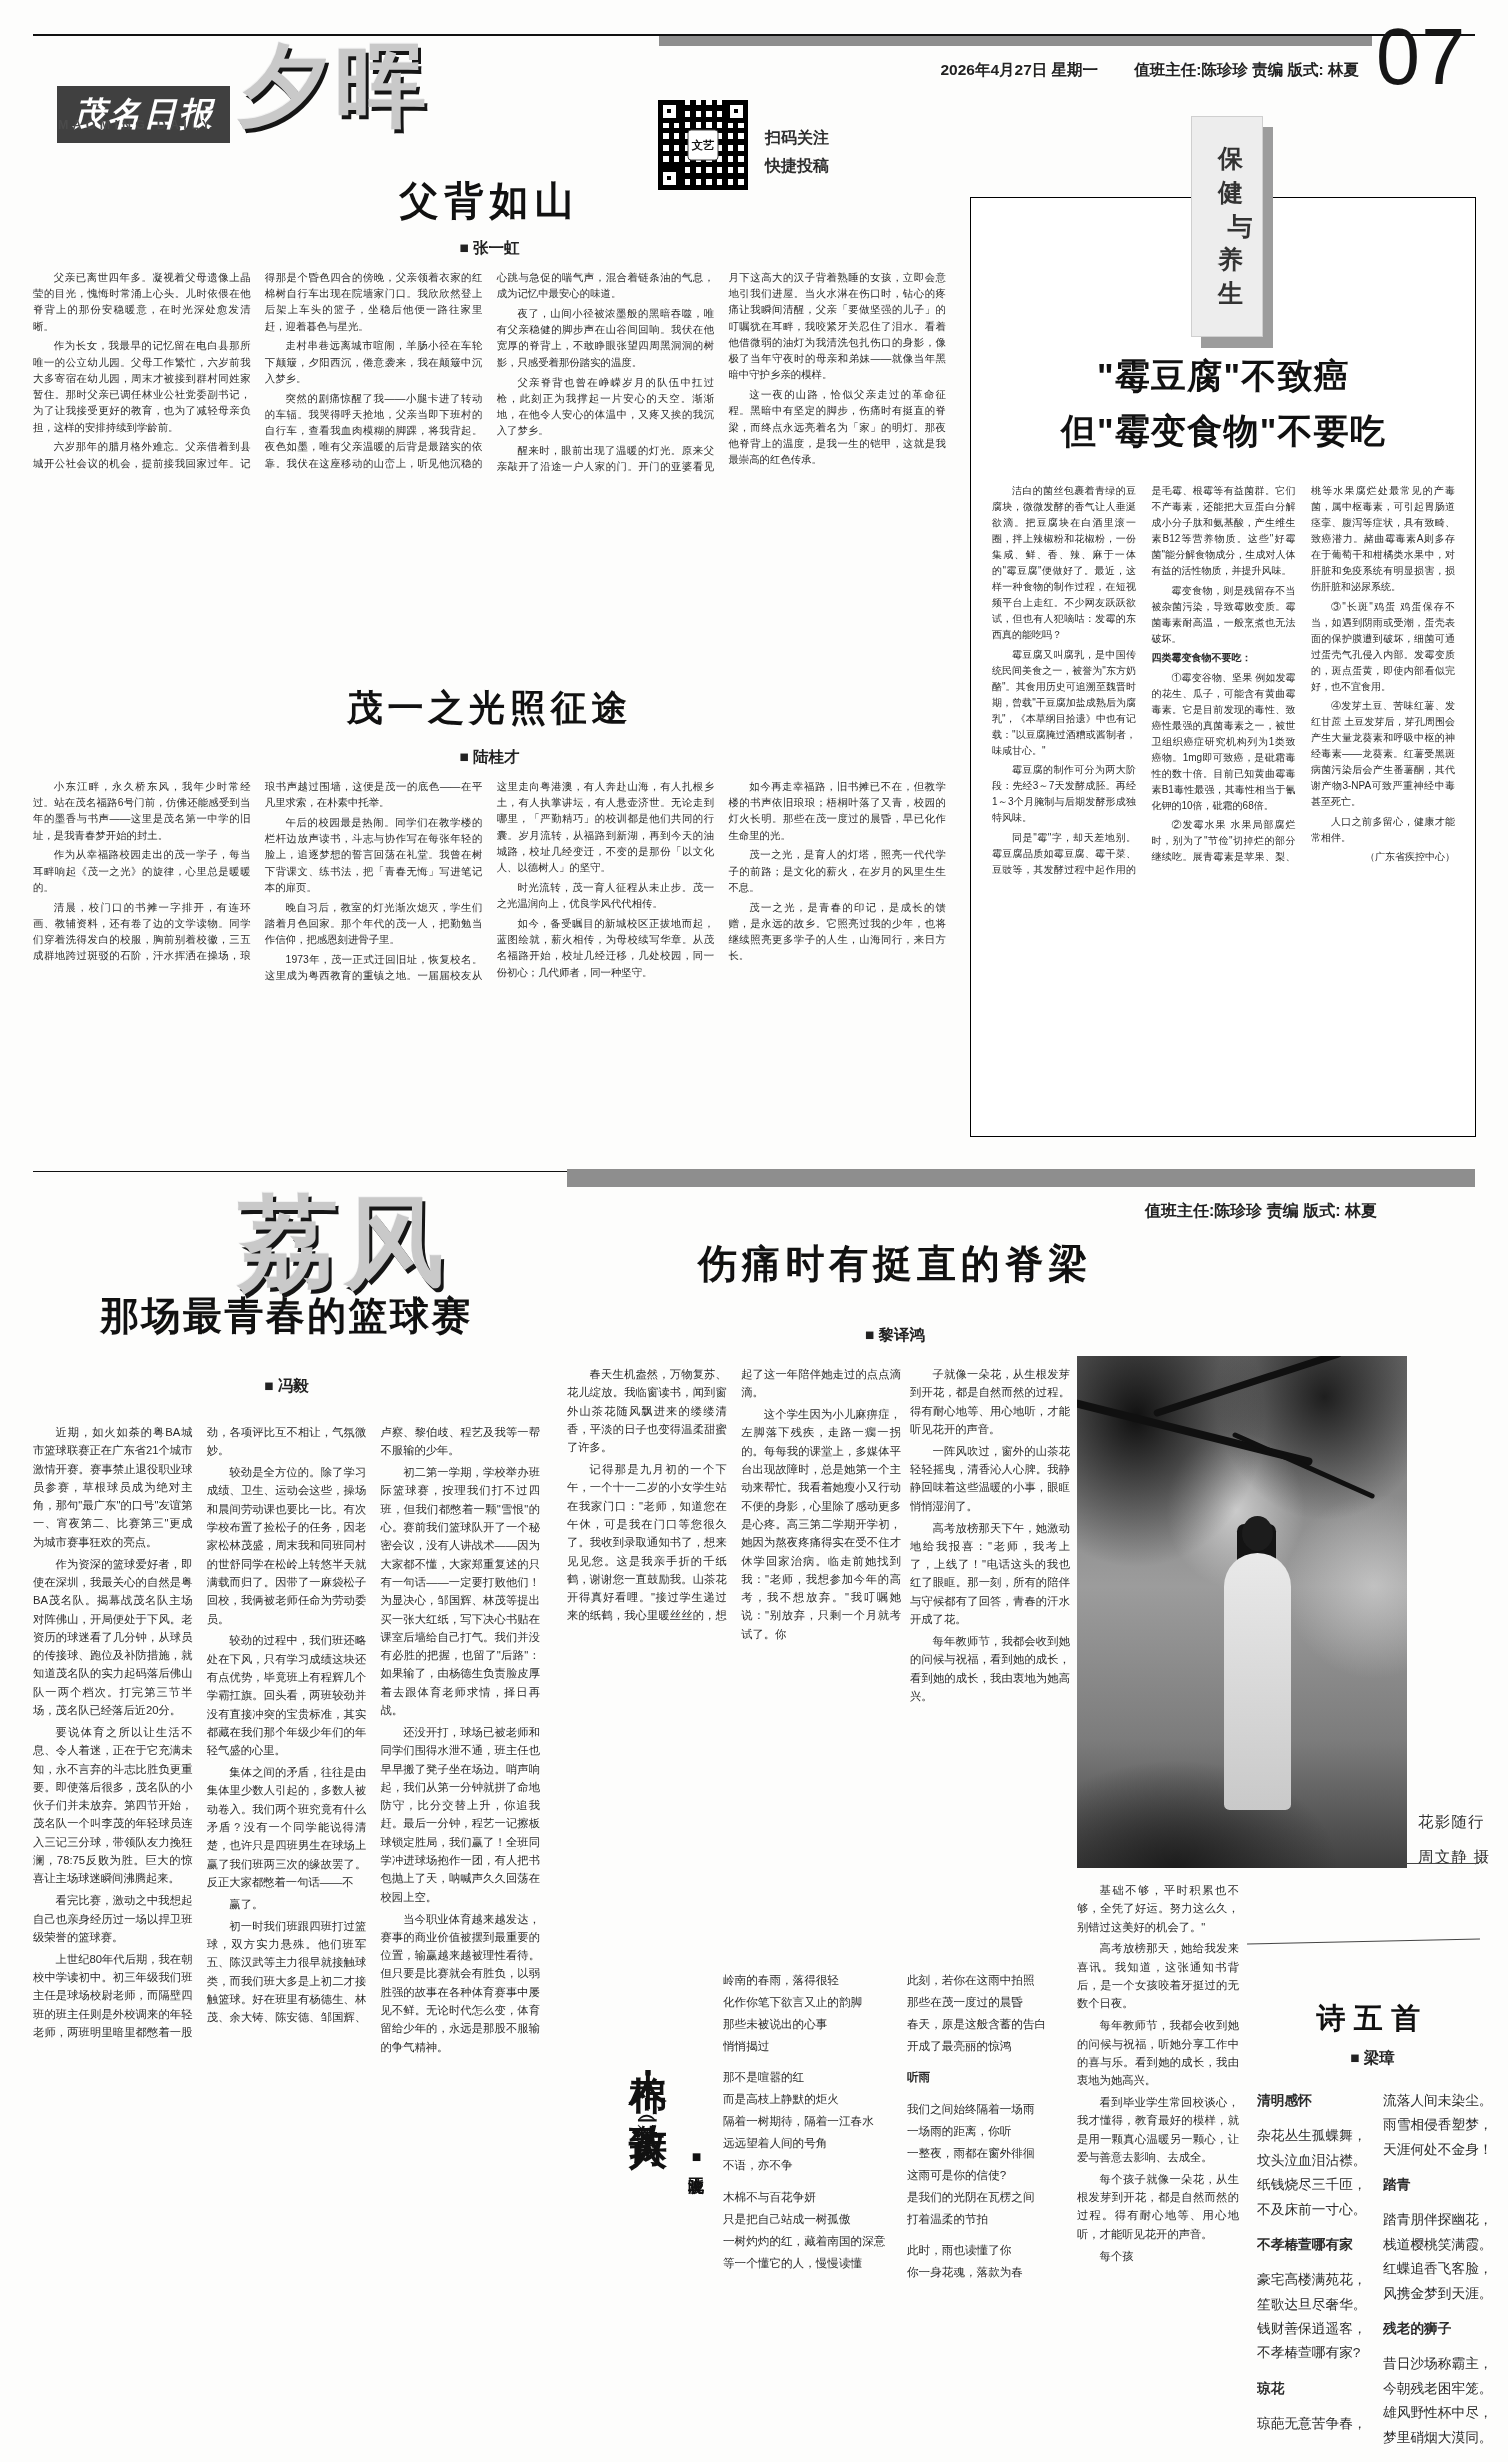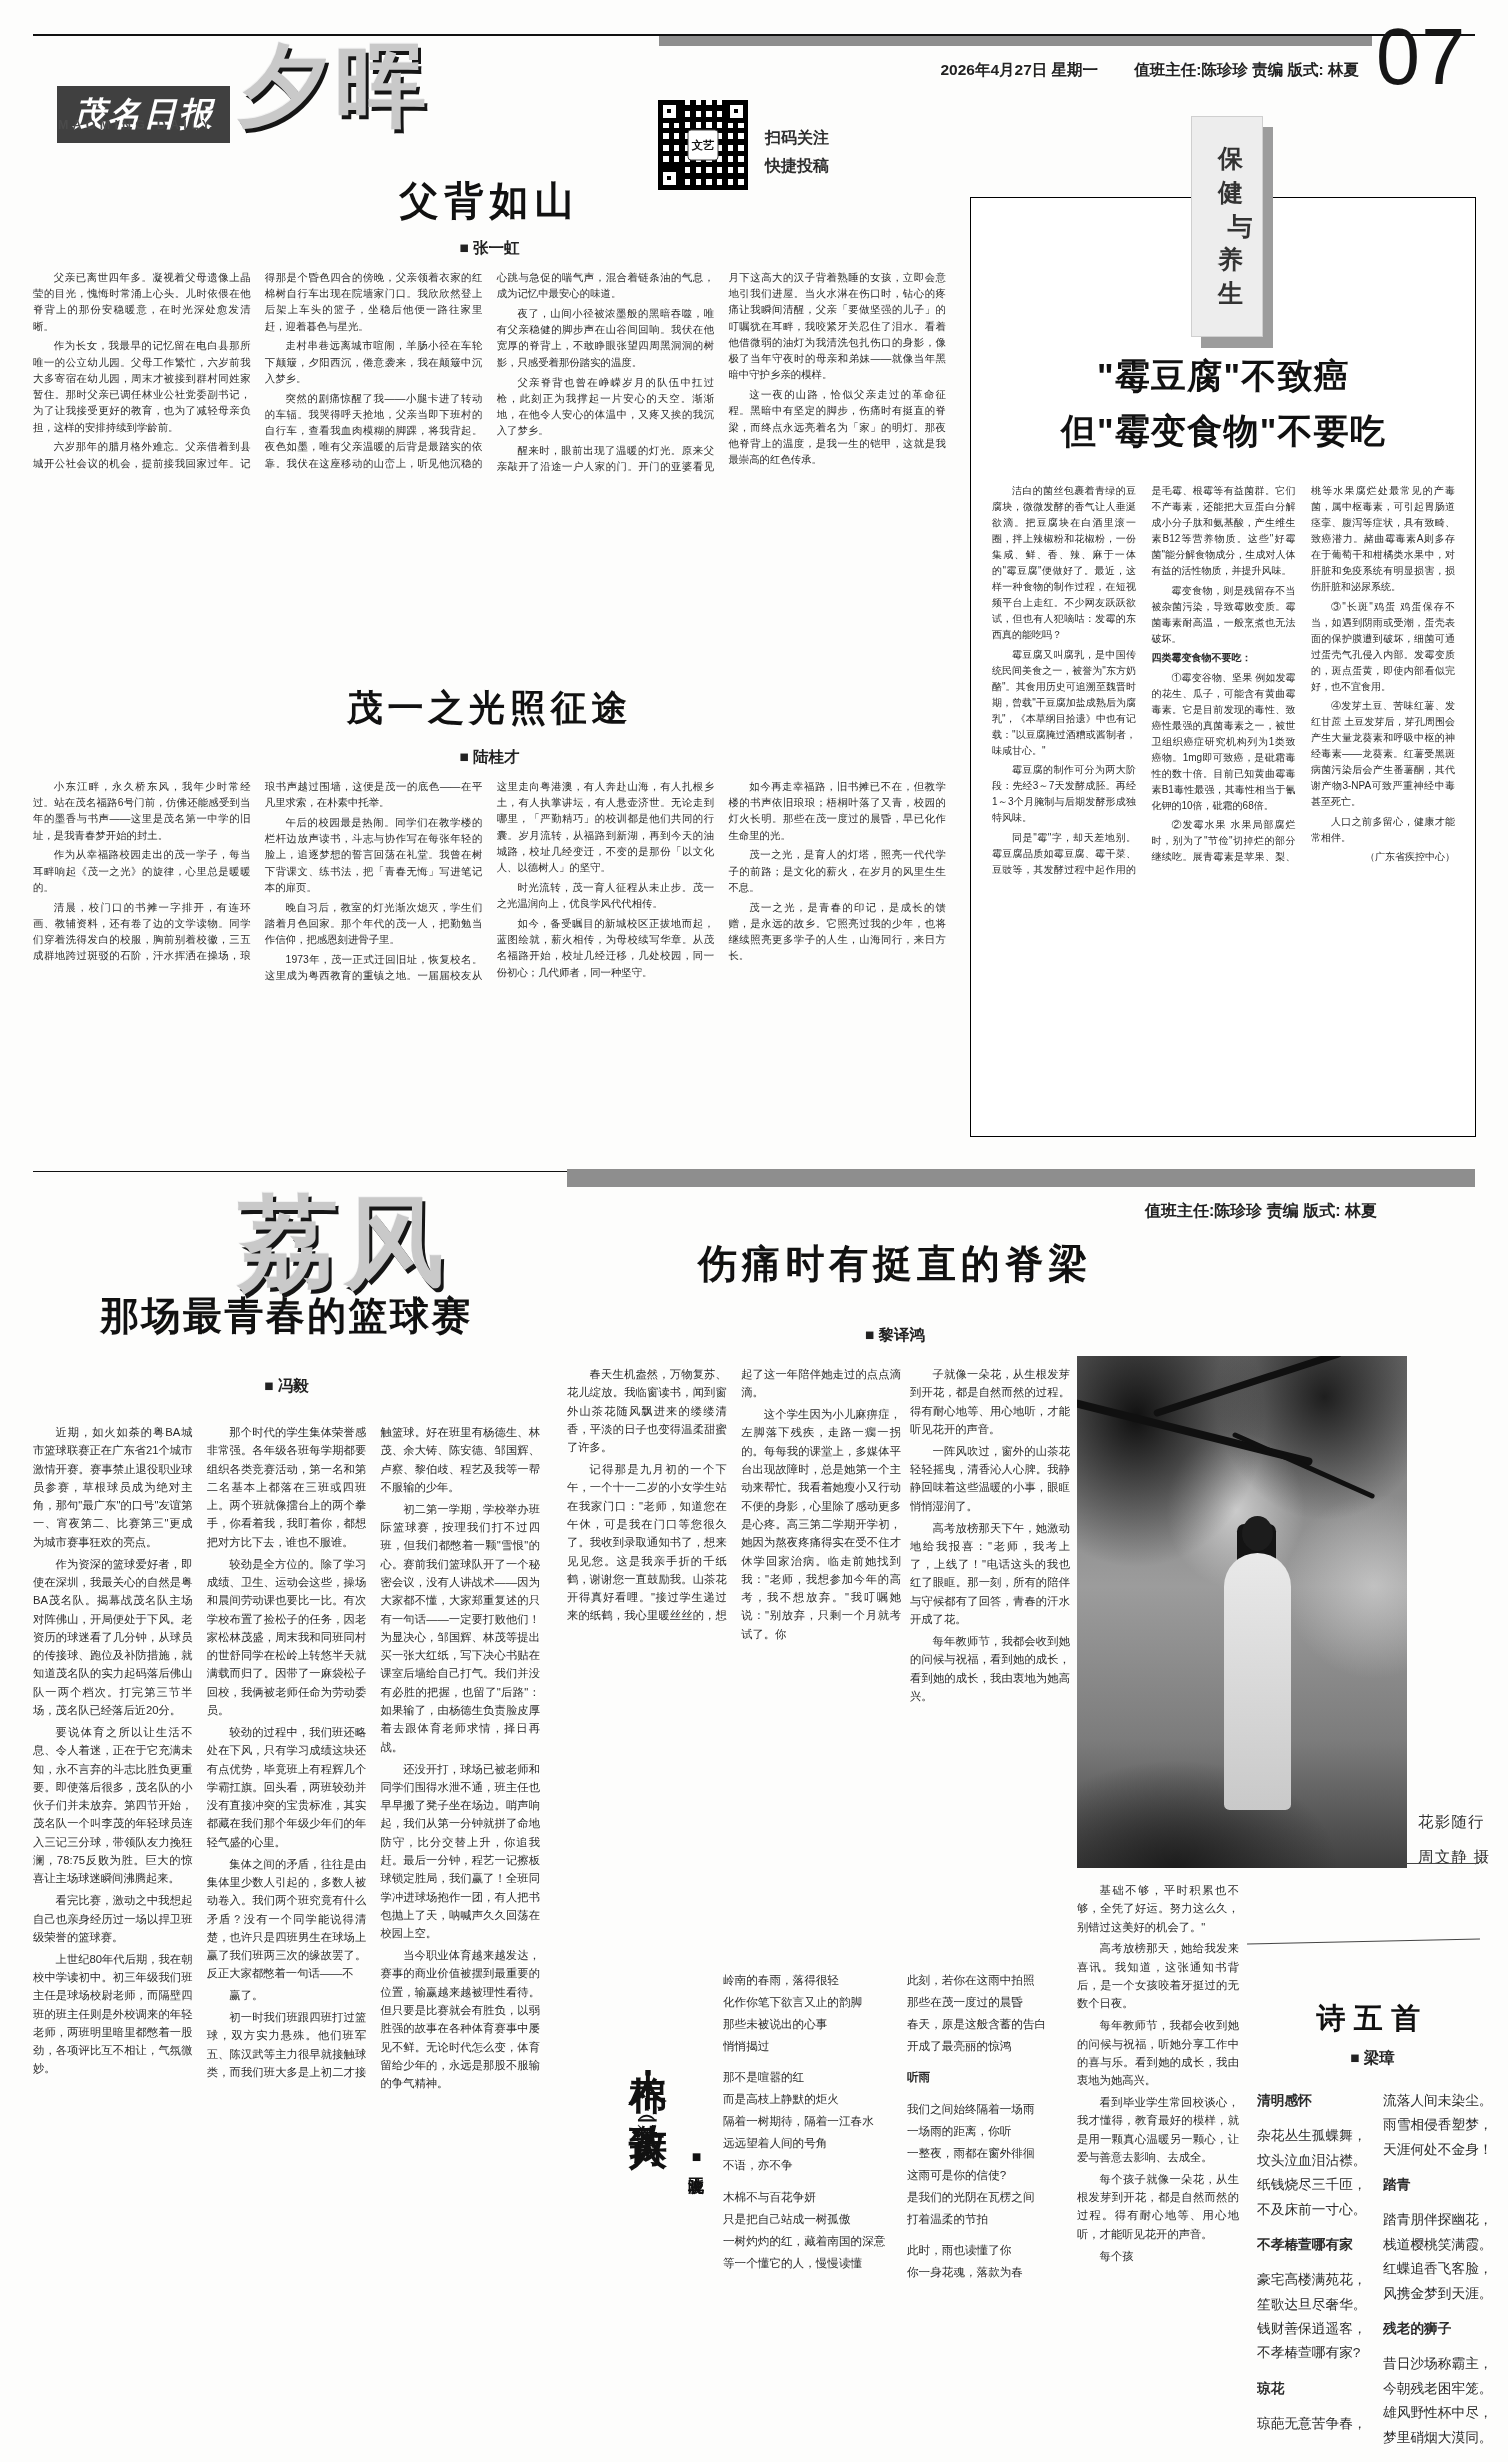--- a/index.html
+++ b/index.html
@@ -148,21 +148,20 @@
   <div class="bigtitle" style="left:238px;top:1177px;font-size:100px;">荔风</div>
 
   <div class="headline" style="left:33px;top:1289px;width:507px;font-size:39px;letter-spacing:2.4px;">那场最青春的篮球赛</div>
   <div class="byline" style="left:33px;top:1376px;width:507px;">■ 冯毅</div>
   <div class="colbody" style="left:33px;top:1423px;width:507px;height:1015px;column-count:3;column-gap:14.3px;font-size:11.3px;line-height:1.62;">
       <p>近期，如火如荼的粤BA城市篮球联赛正在广东省21个城市激情开赛。赛事禁止退役职业球员参赛，草根球员成为绝对主角，那句"最广东"的口号"友谊第一、宵夜第二、比赛第三"更成为城市赛事狂欢的亮点。</p>
       <p>作为资深的篮球爱好者，即使在深圳，我最关心的自然是粤BA茂名队。揭幕战茂名队主场对阵佛山，开局便处于下风。老资历的球迷看了几分钟，从球员的传接球、跑位及补防措施，就知道茂名队的实力起码落后佛山队一两个档次。打完第三节半场，茂名队已经落后近20分。</p>
       <p>要说体育之所以让生活不息、令人着迷，正在于它充满未知，永不言弃的斗志比胜负更重要。即使落后很多，茂名队的小伙子们并未放弃。第四节开始，茂名队一个叫李茂的年轻球员连入三记三分球，带领队友力挽狂澜，78:75反败为胜。巨大的惊喜让主场球迷瞬间沸腾起来。</p>
       <p>看完比赛，激动之中我想起自己也亲身经历过一场以捍卫班级荣誉的篮球赛。</p>
       <p>上世纪80年代后期，我在朝校中学读初中。初三年级我们班主任是球场校尉老师，而隔壁四班的班主任则是外校调来的年轻老师，两班明里暗里都憋着一股劲，各项评比互不相让，气氛微妙。</p>
-      <p>那个时代的学生集体荣誉感非常强。各年级各班每学期都要组织各类竞赛活动，第一名和第二名基本上都落在三班或四班上。两个班就像擂台上的两个拳手，你看着我，我盯着你，都想把对方比下去，谁也不服谁。</p>
       <p>较劲是全方位的。除了学习成绩、卫生、运动会这些，操场和晨间劳动课也要比一比。有次学校布置了捡松子的任务，因老家松林茂盛，周末我和同班同村的世舒同学在松岭上转悠半天就满载而归了。因带了一麻袋松子回校，我俩被老师任命为劳动委员。</p>
       <p>较劲的过程中，我们班还略处在下风，只有学习成绩这块还有点优势，毕竟班上有程辉几个学霸扛旗。回头看，两班较劲并没有直接冲突的宝贵标准，其实都藏在我们那个年级少年们的年轻气盛的心里。</p>
       <p>集体之间的矛盾，往往是由集体里少数人引起的，多数人被动卷入。我们两个班究竟有什么矛盾？没有一个同学能说得清楚，也许只是四班男生在球场上赢了我们班两三次的缘故罢了。反正大家都憋着一句话——不</p>
       <p>赢了。</p>
       <p>初一时我们班跟四班打过篮球，双方实力悬殊。他们班军五、陈汉武等主力很早就接触球类，而我们班大多是上初二才接触篮球。好在班里有杨德生、林茂、余大铸、陈安德、邹国辉、卢察、黎伯歧、程艺及我等一帮不服输的少年。</p>
       <p>初二第一学期，学校举办班际篮球赛，按理我们打不过四班，但我们都憋着一颗"雪恨"的心。赛前我们篮球队开了一个秘密会议，没有人讲战术——因为大家都不懂，大家郑重复述的只有一句话——一定要打败他们！为显决心，邹国辉、林茂等提出买一张大红纸，写下决心书贴在课室后墙给自己打气。我们并没有必胜的把握，也留了"后路"：如果输了，由杨德生负责脸皮厚着去跟体育老师求情，择日再战。</p>
       <p>还没开打，球场已被老师和同学们围得水泄不通，班主任也早早搬了凳子坐在场边。哨声响起，我们从第一分钟就拼了命地防守，比分交替上升，你追我赶。最后一分钟，程艺一记擦板球锁定胜局，我们赢了！全班同学冲进球场抱作一团，有人把书包抛上了天，呐喊声久久回荡在校园上空。</p>
       <p>当今职业体育越来越发达，赛事的商业价值被摆到最重要的位置，输赢越来越被理性看待。但只要是比赛就会有胜负，以弱胜强的故事在各种体育赛事中屡见不鲜。无论时代怎么变，体育留给少年的，永远是那股不服输的争气精神。</p>
     </div>
 

